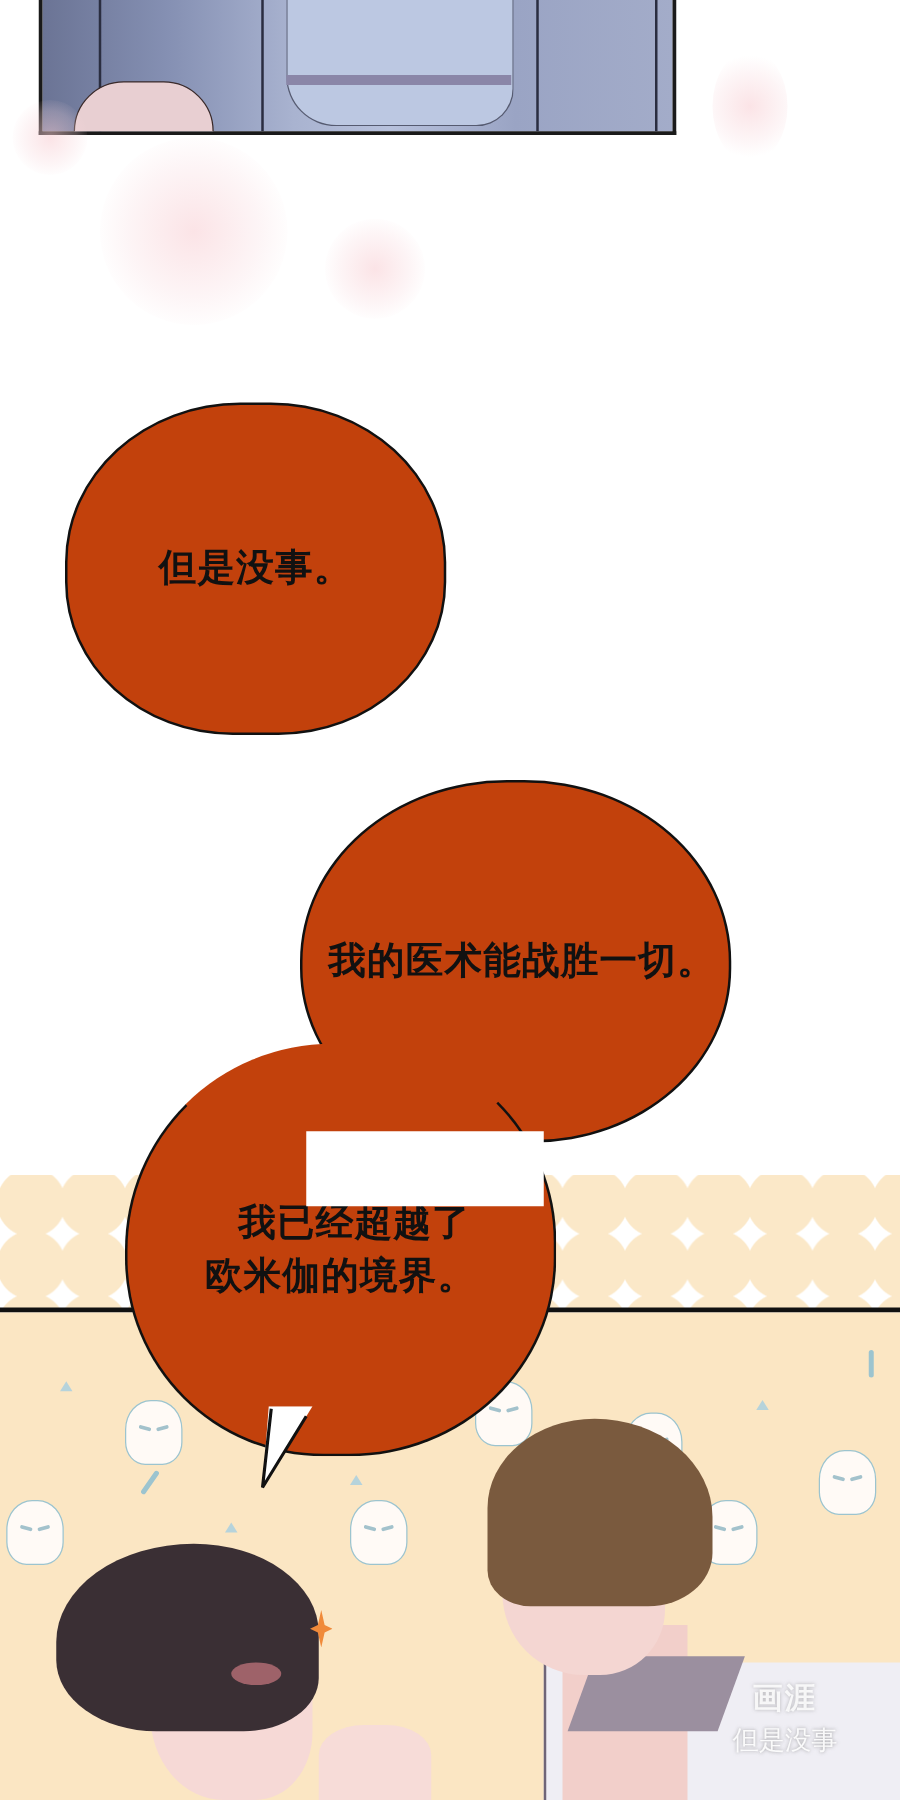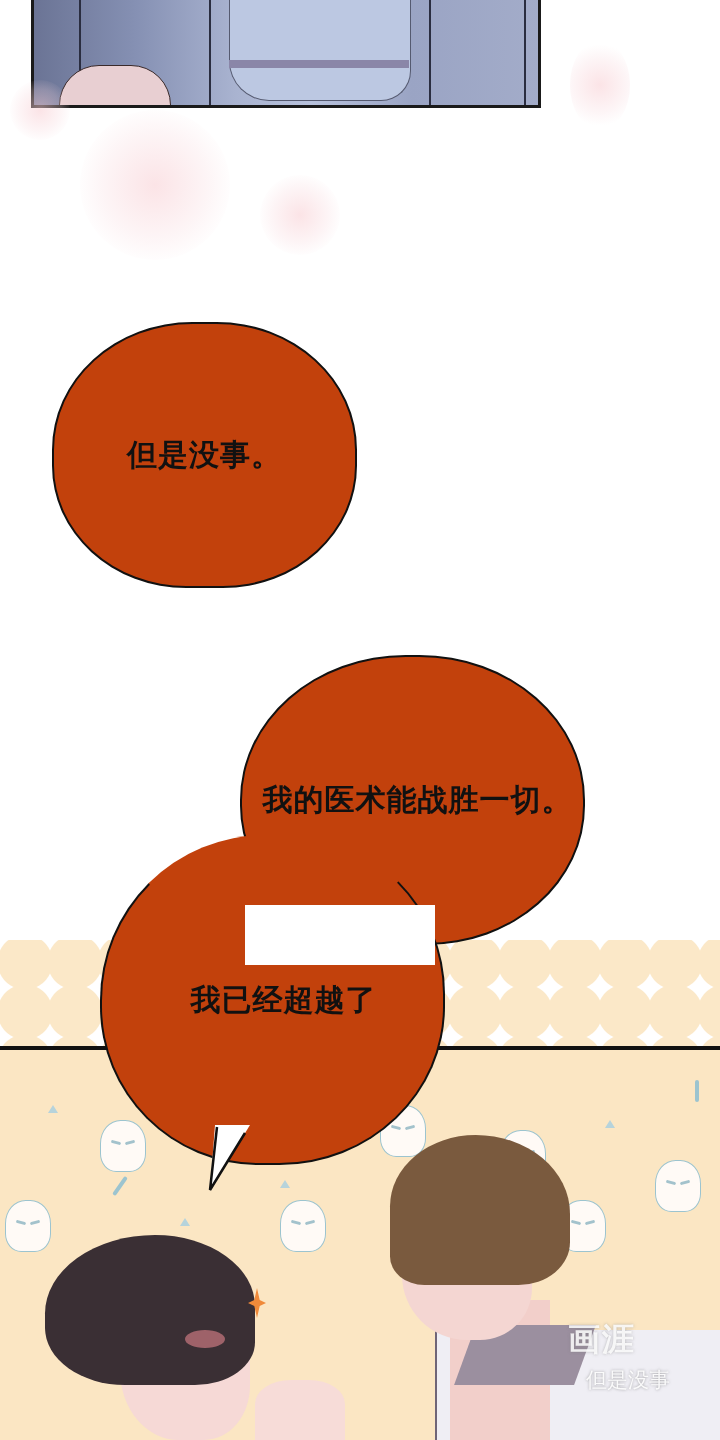--- a/index.html
+++ b/index.html
@@ -32,21 +32,21 @@
   .face-right { left: 402px; top: 1210px; width: 130px; height: 130px; background: #f4d6d2; border-radius: 30% 40% 40% 50%; }
   .neck-right { left: 450px; top: 1300px; width: 100px; height: 140px; background: #f2cfca; }
   .shirt-right { left: 435px; top: 1330px; width: 285px; height: 110px; background: #efeef4; border-left: 2px solid #6f6577; }
   .collar-right { left: 465px; top: 1325px; width: 120px; height: 60px; background: #9b8f9f; transform: skewX(-20deg); }
   .hair-left { left: 45px; top: 1235px; width: 210px; height: 150px; background: #3a2f34; border-radius: 55% 50% 30% 40%; }
   .face-left { left: 120px; top: 1285px; width: 130px; height: 155px; background: #f6d9d6; border-radius: 40% 40% 35% 45%; }
   .blush { left: 185px; top: 1330px; width: 40px; height: 18px; background: rgba(240,140,150,0.55); border-radius: 50%; }
   .sparkle { left: 248px; top: 1288px; width: 18px; height: 30px; background: #f08a3a; clip-path: polygon(50% 0, 65% 40%, 100% 50%, 65% 60%, 50% 100%, 35% 60%, 0 50%, 35% 40%); }
   .hands { left: 255px; top: 1380px; width: 90px; height: 60px; background: #f7dcd8; border-radius: 40% 40% 0 0; }
   .watermark { left: 568px; top: 1318px; width: 120px; }
-  .wm-logo { font-family: "DejaVu Sans", sans-serif; font-size: 32px; font-weight: bold; color: rgba(255,255,255,0.85); letter-spacing: 2px; text-shadow: 0 0 3px rgba(120,120,120,0.5); display: block; text-align: left; }
+  .wm-logo { font-family: "DejaVu Sans", sans-serif; font-size: 24px; font-weight: bold; color: rgba(255,255,255,0.85); letter-spacing: 2px; text-shadow: 0 0 3px rgba(120,120,120,0.5); display: block; text-align: center; margin-top: 24px; }
   .wm-sub { font-family: "DejaVu Sans", sans-serif; font-size: 21px; color: rgba(255,255,255,0.9); text-shadow: 0 0 3px rgba(100,100,100,0.6); display: block; text-align: center; margin-top: 4px; }
 </style>
 </head>
 <body>
 
 <div class="abs top-panel">
   <div class="abs line" style="left:45px"></div>
   <div class="abs line" style="left:175px"></div>
   <div class="abs line" style="left:395px"></div>
   <div class="abs line" style="left:490px"></div>
@@ -90,26 +90,27 @@
 <div class="abs neck-right"></div>
 <div class="abs collar-right"></div>
 <div class="abs face-right"></div>
 <div class="abs hair-right"></div>
 <div class="abs face-left"></div>
 <div class="abs hair-left"></div>
 <div class="abs blush"></div>
 <div class="abs sparkle"></div>
 <div class="abs hands"></div>
 
-<div class="abs bubble" style="left:240px;top:655px;width:345px;height:290px;border-radius:48% 48% 46% 46% / 50% 50% 48% 48%;">
+<div class="abs bubble" style="left:240px;top:624px;width:345px;height:290px;border-radius:48% 48% 46% 46% / 50% 50% 48% 48%;">
   <span class="bubble-text" style="margin-left:10px">我的医术能战胜一切。</span>
 </div>
 <div class="abs bubble" style="left:100px;top:835px;width:345px;height:330px;border-radius:48% 46% 48% 46% / 50% 48% 48% 48%;border-top-color:transparent;border-right-color:#111;">
   <div style="display:flex;flex-direction:column;align-items:center;">
     <span class="bubble-text" style="margin-left:22px">我已经超越了</span>
+    <span class="bubble-text">欧米伽的境界。</span>
   </div>
 </div>
 
 <div class="abs" style="left:245px;top:905px;width:190px;height:60px;background:#fff"></div>
 
 <svg class="abs" style="left:205px;top:1125px" width="50" height="70">
   <polygon points="10,0 45,0 5,65" fill="#fff"></polygon>
   <polyline points="12,2 5,65 40,8" fill="none" stroke="#111" stroke-width="2.5"></polyline>
 </svg>
 

